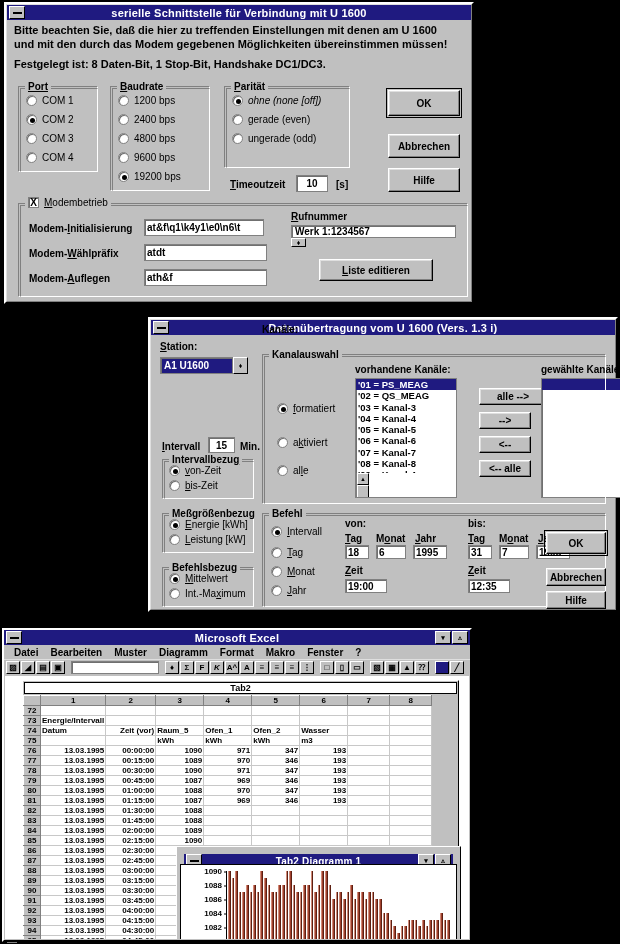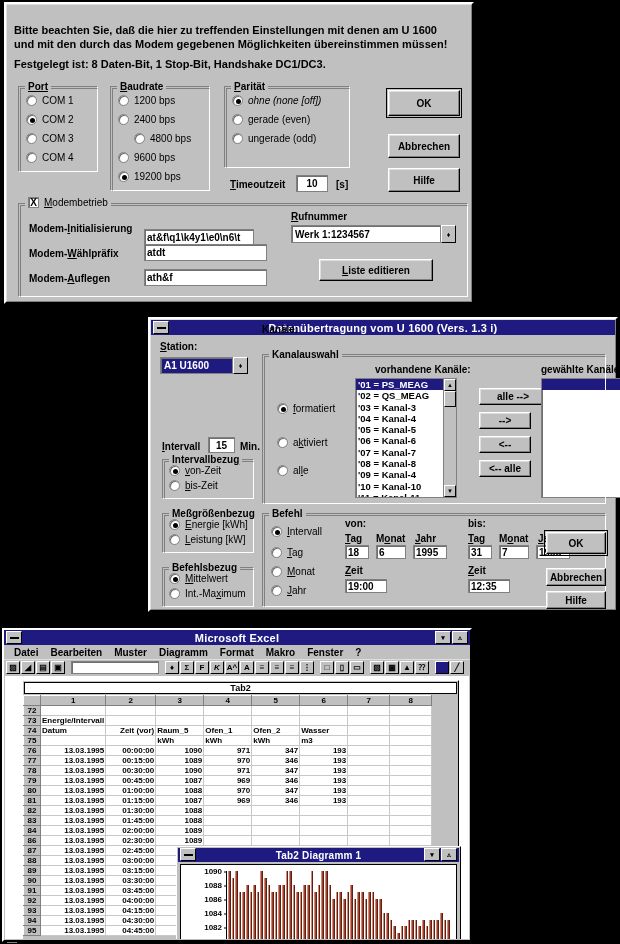--- a/index.html
+++ b/index.html
@@ -91,21 +91,21 @@
     display:flex; align-items:center; padding:0 3px;
   }
   .arrowbtn {
     width:15px; background:#c0c0c0; border-top:1px solid #fff; border-left:1px solid #fff;
     border-right:1px solid #000; border-bottom:1px solid #000;
     display:flex; align-items:center; justify-content:center; font-size:7px;
   }
   
   .listbox {
     position:absolute; background:#fff; border:1px solid #808080;
-    box-shadow: inset 1px 1px 0 #707070; overflow:hidden; display:flex;
+    box-shadow: inset 1px 1px 0 #707070; overflow:hidden; display:flex;flex-direction:column;
   }
   .lb-items { flex:1; overflow:hidden; }
   .lb-items div { font-size:9.5px; line-height:11.3px; padding-left:2px; font-weight:bold; white-space:nowrap; }
   .lb-items div.sel { background:#1f1a80; color:#fff; }
   .scrollbar {
     width:13px; background:#c0c0c0; display:flex; flex-direction:column;
     border-left:1px solid #808080;
   }
   .sb-btn {
     height:12px; background:#c0c0c0; border-top:1px solid #fff; border-left:1px solid #fff;
@@ -167,20 +167,26 @@
   .bar { flex:1 1 0; background:#a0412e; border-left:1px solid #d08a78; border-right:1px solid #5c1f12; min-width:1px; }
   
   .vscroll-col { position:absolute; left:1px; top:46px; width:15px; bottom:1px; background:#c0c0c0; border-right:1px solid #808080; }
   .vscroll-col i { display:block; height:10px; margin:2px 2px 0 2px; border-top:1px solid #808080; }
 </style>
 </head>
 <body>
 
 <div class="win" id="serial" style="left:4px; top:2px; width:470px; height:302px;">
   <div class="win-inner">
+    <div class="titlebar">
+      <div class="sysbtn">
+          <i></i>
+        </div>
+      <span>serielle Schnittstelle für Verbindung mit U 1600</span>
+    </div>
 
     <div class="lbl" style="left:8px; top:20px; font-size:11px;">Bitte beachten Sie, daß die hier zu treffenden Einstellungen mit denen am U 1600</div>
     <div class="lbl" style="left:8px; top:34px; font-size:11px;">und mit den durch das Modem gegebenen Möglichkeiten übereinstimmen müssen!</div>
     <div class="lbl" style="left:8px; top:54px; font-size:11px;">Festgelegt ist: 8 Daten-Bit, 1 Stop-Bit, Handshake DC1/DC3.</div>
 
     <div class="group" style="left:12px; top:82px; width:80px; height:86px;">
       <span class="group-title u">Port</span>
       <div class="radio" style="left:7px; top:8px;">
         <span class="rdot"></span>
         <span>COM 1</span>
@@ -202,21 +208,21 @@
     <div class="group" style="left:104px; top:82px; width:100px; height:105px;">
       <span class="group-title"><span class="u">B</span>audrate</span>
       <div class="radio" style="left:7px; top:8px;">
         <span class="rdot"></span>
         <span>1200 bps</span>
       </div>
       <div class="radio" style="left:7px; top:27px;">
         <span class="rdot"></span>
         <span>2400 bps</span>
       </div>
-      <div class="radio" style="left:23px; top:46px;justify-content:flex-end;">
+      <div class="radio" style="left:7px; top:46px;justify-content:flex-end;">
         <span class="rdot"></span>
         <span>4800 bps</span>
       </div>
       <div class="radio" style="left:7px; top:65px;">
         <span class="rdot"></span>
         <span>9600 bps</span>
       </div>
       <div class="radio on" style="left:7px; top:84px;">
         <span class="rdot"></span>
         <span>19200 bps</span>
@@ -246,34 +252,34 @@
     <div class="lbl" style="left:330px; top:175px;">[s]</div>
 
     <div class="group" style="left:12px; top:199px; width:450px; height:94px;">
       <div class="chk" style="left:6px; top:-7px; background:#c0c0c0; padding:0 3px; z-index:4;">
         <span class="cbox">X</span>
         <span><span class="u">M</span>odembetrieb</span>
       </div>
       <div class="lbl" style="left:10px; top:19px;">
         Modem-<span class="u">I</span>nitialisierung
       </div>
-      <div class="fld" style="left:125px; top:25px; width:110px; height:17px;">at&amp;f\q1\k4y1\e0\n6\t</div>
+      <div class="fld" style="left:125px; top:15px; width:120px; height:17px;">at&amp;f\q1\k4y1\e0\n6\t</div>
       <div class="lbl" style="left:10px; top:44px;">
         Modem-<span class="u">W</span>ählpräfix
       </div>
       <div class="fld" style="left:125px; top:40px; width:123px; height:17px;">atdt</div>
       <div class="lbl" style="left:10px; top:69px;">
         Modem-<span class="u">A</span>uflegen
       </div>
       <div class="fld" style="left:125px; top:65px; width:123px; height:17px;">ath&amp;f</div>
 
       <div class="lbl" style="left:272px; top:7px;">
         <span class="u">R</span>ufnummer
       </div>
-      <div class="combo" style="left:272px; top:21px; width:165px; height:18px;">
+      <div class="combo" style="left:272px; top:21px; width:165px; height:18px;flex-direction:column;">
         <span class="cval" style="background:#fff; color:#000;">Werk 1:1234567</span>
         <span class="arrowbtn">♦</span>
       </div>
       <div class="btn" style="left:300px; top:55px; width:114px; height:22px;">
         <span><span class="u">L</span>iste editieren</span>
       </div>
     </div>
 
     <div class="btn default" style="left:382px; top:86px; width:72px; height:26px;">OK</div>
     <div class="btn" style="left:382px; top:130px; width:72px; height:24px;">Abbrechen</div>
@@ -309,21 +315,21 @@
       </div>
       <div class="radio" style="left:14px; top:82px;">
         <span class="rdot"></span>
         <span>a<span class="u">k</span>tiviert</span>
       </div>
       <div class="radio" style="left:14px; top:110px;">
         <span class="rdot"></span>
         <span>al<span class="u">l</span>e</span>
       </div>
 
-      <div class="lbl" style="left:92px; top:9px;margin-left:20px;">vorhandene Kanäle:</div>
+      <div class="lbl" style="left:92px; top:9px;">vorhandene Kanäle:</div>
       <div class="listbox" style="left:92px; top:23px; width:102px; height:120px;">
         <div class="lb-items" id="avail-items">
             <div class="sel">'01 = PS_MEAG</div>
             <div>'02 = QS_MEAG</div>
             <div>'03 = Kanal-3</div>
             <div>'04 = Kanal-4</div>
             <div>'05 = Kanal-5</div>
             <div>'06 = Kanal-6</div>
             <div>'07 = Kanal-7</div>
             <div>'08 = Kanal-8</div>
@@ -700,20 +706,31 @@
               <td class="ctr">13.03.1995</td>
               <td class="ctr">02:00:00</td>
               <td class="num">1089</td>
               <td></td>
               <td></td>
               <td></td>
               <td></td>
               <td></td>
             </tr>
             <tr>
+              <td class="rh">85</td>
+              <td class="ctr">13.03.1995</td>
+              <td class="ctr">02:15:00</td>
+              <td class="num">1090</td>
+              <td></td>
+              <td></td>
+              <td></td>
+              <td></td>
+              <td></td>
+            </tr>
+            <tr>
               <td class="rh">86</td>
               <td class="ctr">13.03.1995</td>
               <td class="ctr">02:30:00</td>
               <td class="num">1089</td>
               <td></td>
               <td></td>
               <td></td>
               <td></td>
               <td></td>
             </tr>
@@ -814,21 +831,21 @@
               <td></td>
               <td></td>
               <td></td>
               <td></td>
             </tr>
           </tbody>
         </table>
     </div>
 
     <div id="chartwin">
-      <div class="titlebar" style="height:14px; margin:1px;">
+      <div class="titlebar" style="height:14px; margin:7px;">
         <div class="sysbtn" style="top:0;">
             <i></i>
           </div>
         <span style="font-size:10px;">Tab2 Diagramm 1</span>
         <div class="minmax" style="top:0;">
           <span>▾</span>
           <span>▵</span>
         </div>
       </div>
       <div class="chart-area">

